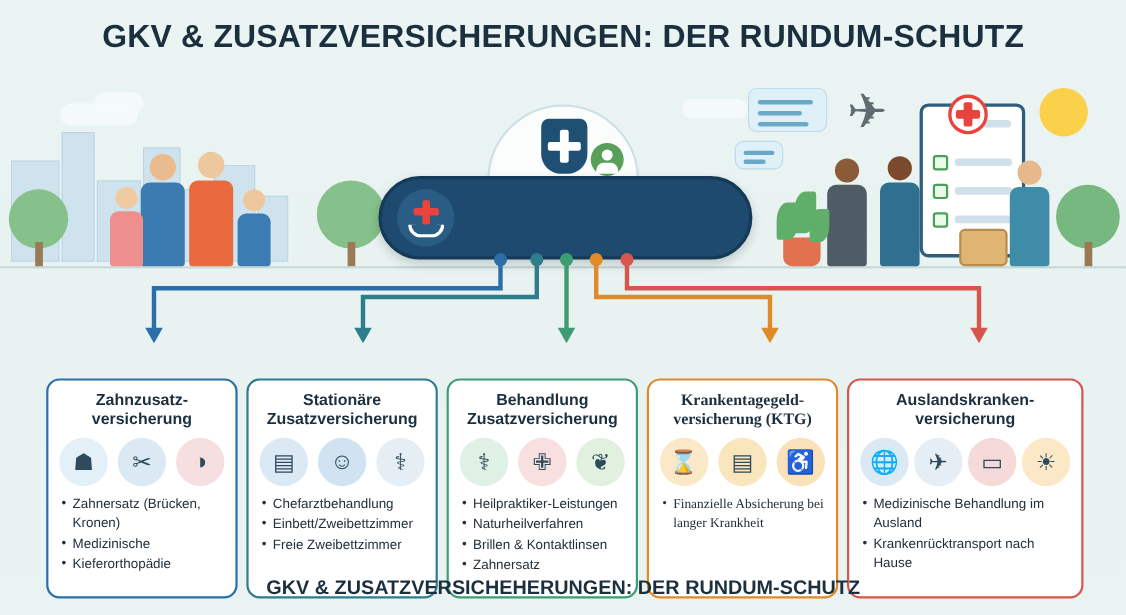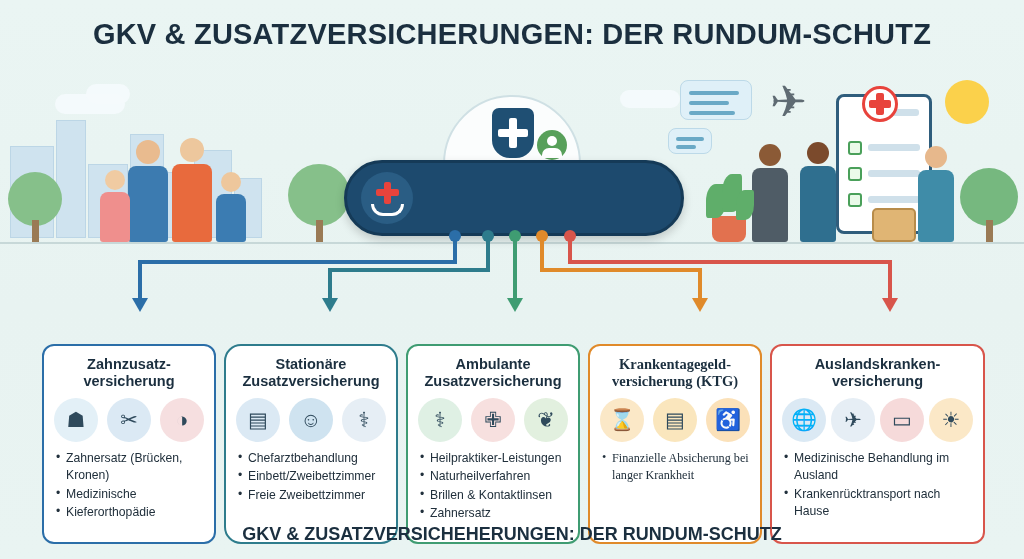--- a/index.html
+++ b/index.html
@@ -131,21 +131,21 @@
     display: flex; align-items: center; justify-content: center;
     font-size: 21px; color: #2f4a5c;
   }
   .bullets { font-size: 12.2px; color: #21303c; line-height: 1.42; padding-left: 2px; }
   .bullets div { position: relative; padding-left: 10px; margin-bottom: 1px; }
   .bullets div::before {
     content: "•"; position: absolute; left: 0; top: -1px; color: #21303c;
   }
 
   .card.c1 { border-color: #2b6ea8; }
-  .card.c2 { border-color: #2e7c8c; border-radius: 17px; }
+  .card.c2 { border-color: #2e7c8c; }
   .card.c3 { border-color: #3f9c72; }
   .card.c4 { border-color: #e08a2a; font-family: Liberation Serif, serif; }
   .card.c5 { border-color: #d8554b; }
 </style>
 </head>
 <body>
 
 <div class="page">
 
   <div class="title">GKV &amp; ZUSATZVERSICHERUNGEN: DER RUNDUM-SCHUTZ</div>
@@ -309,21 +309,21 @@
       </div>
       <div class="bullets">
         <div>Chefarztbehandlung</div>
         <div>Einbett/Zweibettzimmer</div>
         <div>Freie Zweibettzimmer</div>
       </div>
     </div>
 
     <div class="card c3">
       <h3>
-        <span>Ambulante</span><br>
+        <span>Behandlung</span><br>
         <span>Zusatzversicherung</span>
       </h3>
       <div class="icon-row">
         <div class="ico" style="background:#dff0e4;">⚕</div>
         <div class="ico" style="background:#f7e0df;">✙</div>
         <div class="ico" style="background:#e2f0df;">❦</div>
       </div>
       <div class="bullets">
         <div>Heilpraktiker-Leistungen</div>
         <div>Naturheilverfahren</div>

